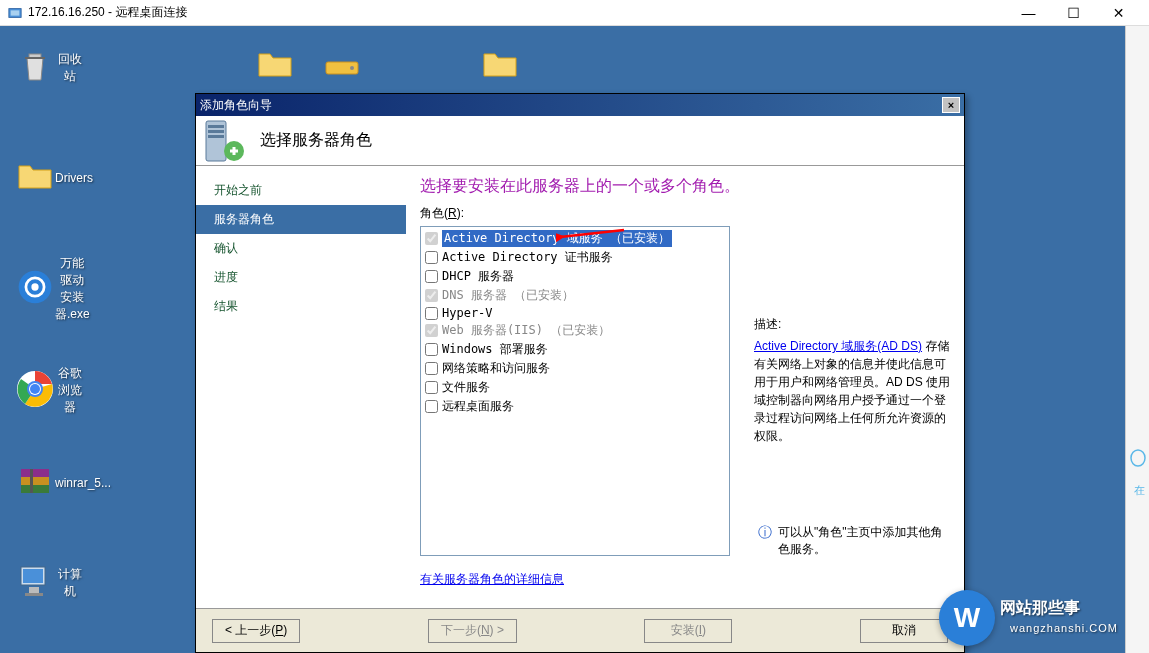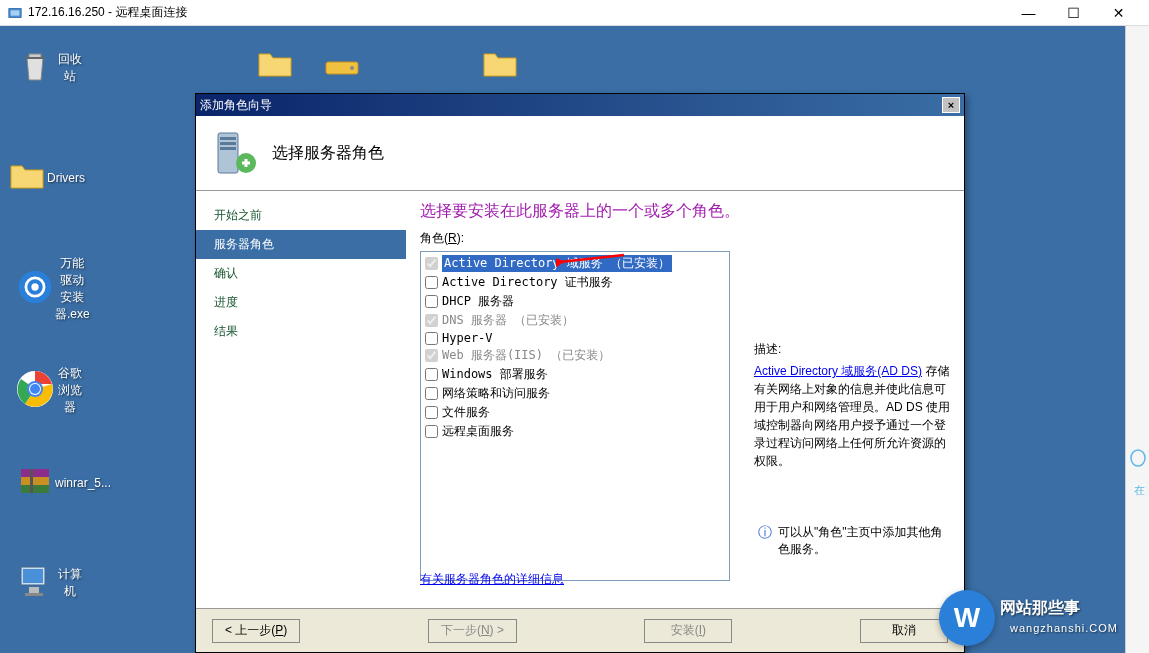--- a/index.html
+++ b/index.html
@@ -22,21 +22,21 @@
     
     
     .top-folder { position: absolute; width: 40px; height: 40px; }
     
     
     .wizard { position: absolute; left: 195px; top: 67px; width: 770px; height: 560px; background: #ece9d8; border: 1px solid #000; box-shadow: 3px 3px 6px rgba(0,0,0,0.3); display: flex; flex-direction: column; }
     .wizard-title { height: 22px; background: linear-gradient(to right, #0a246a, #3a6ea5); color: #fff; display: flex; align-items: center; padding: 0 4px; font-weight: normal; font-size: 12px; }
     .wizard-title .t { flex: 1; }
     .wizard-title .close { width: 18px; height: 16px; background: #c2c2c2; border: 1px solid #fff; display: flex; align-items: center; justify-content: center; color: #000; font-weight: bold; font-size: 11px; }
     
-    .wizard-header { height: 75px; background: #fff; border-bottom: 1px solid #999; display: flex; align-items: center; padding: 0 16px; }
+    .wizard-header { height: 50px; background: #fff; border-bottom: 1px solid #999; display: flex; align-items: center; padding: 0 4px; }
     .wizard-header .hicon { width: 48px; height: 48px; margin-right: 12px; position: relative; }
     .wizard-header .htitle { font-size: 16px; color: #000; }
     
     .wizard-body { flex: 1; display: flex; background: #fff; }
     .wizard-nav { width: 210px; background: #fff; padding-top: 10px; }
     .wizard-nav .nav-item { padding: 6px 18px; font-size: 12px; color: #14532d; cursor: default; }
     .wizard-nav .nav-item.active { background: #3a6ea5; color: #fff; }
     
     .wizard-content { flex: 1; padding: 10px 14px; position: relative; }
     .instr { font-size: 16px; color: #a21caf; margin-bottom: 8px; }
@@ -99,21 +99,21 @@
     <div class="iconimg">
         <svg width="40" height="40" viewBox="0 0 40 40">
           <path d="M12 12 L28 12 L26 34 L14 34 Z" fill="#e0e0e0" stroke="#888"></path>
           <rect x="14" y="8" width="12" height="4" fill="#ccc" stroke="#888"></rect>
           <path d="M10 12 L30 12" stroke="#666" stroke-width="2"></path>
         </svg>
       </div>
     <div class="label">回收站</div>
   </div>
 
-  <div class="desktop-icon" style="left:7px;top:130px">
+  <div class="desktop-icon" style="left:15px;top:130px">
     <div class="iconimg">
         <svg width="40" height="40" viewBox="0 0 40 40">
           <path d="M4 12 L4 32 L36 32 L36 14 L18 14 L15 10 L4 10 Z" fill="#f7d774" stroke="#d4a017"></path>
         </svg>
       </div>
     <div class="label">Drivers</div>
   </div>
 
   <div class="desktop-icon" style="left:15px;top:225px">
     <div class="iconimg">

